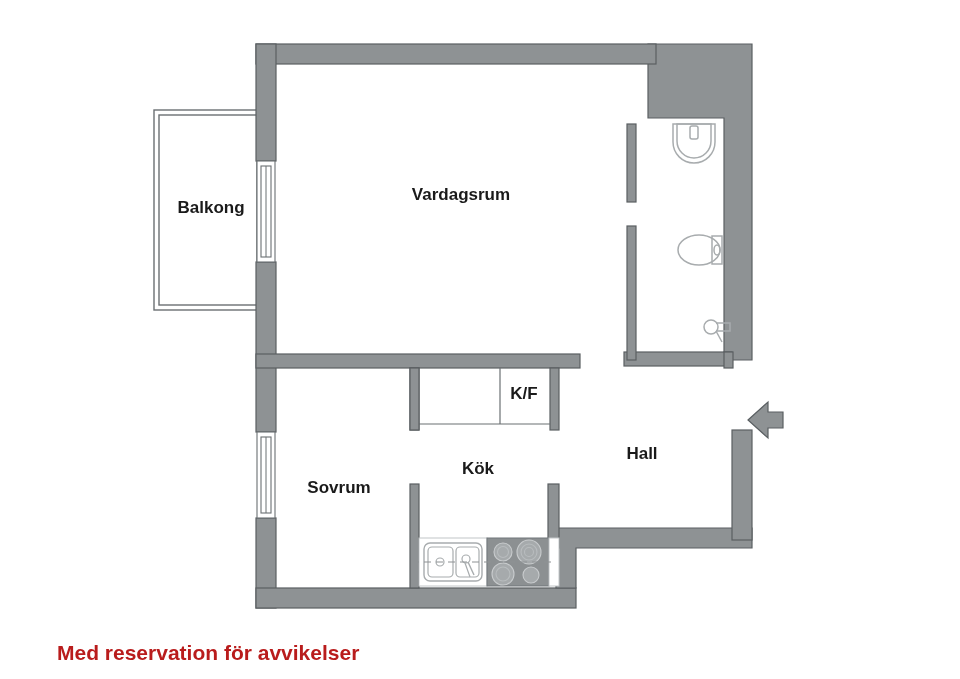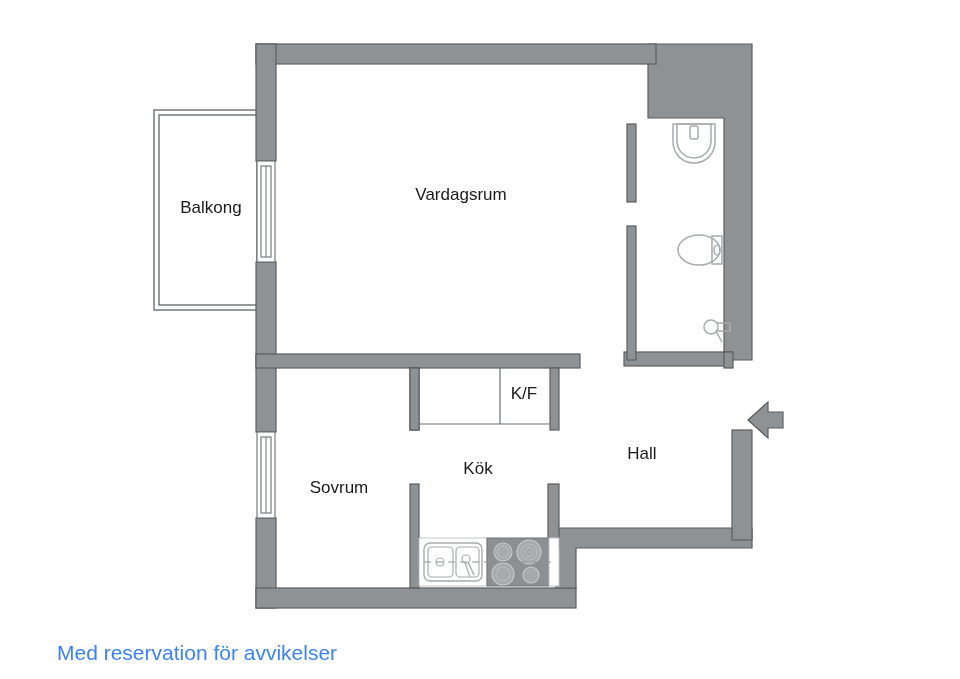--- a/index.html
+++ b/index.html
@@ -14,38 +14,39 @@
     position: relative;
     font-family: "Liberation Sans", sans-serif;
     overflow: hidden;
   }
   #floorplan-root {
     position: absolute;
     left: 0;
     top: 0;
     width: 960px;
     height: 656px;
+    font-weight: bold;
   }
   svg#plan-svg {
     display: block;
     width: 960px;
     height: 679px;
   }
   .room-label {
     font-family: "Liberation Sans", sans-serif;
     font-size: 17px;
     fill: #1a1a1a;
     text-anchor: middle;
     dominant-baseline: middle;
   }
   .footer-text {
     position: absolute;
     font-family: "Liberation Sans", sans-serif;
     font-size: 21px;
-    color: #3b82f6;
+    color: #b91c1c;
     white-space: nowrap;
   }
   #disclaimer-text {
     left: 57px;
     top: 641px;
   }
   #copyright-text {
     right: 58px;
     top: 641px;
   }

